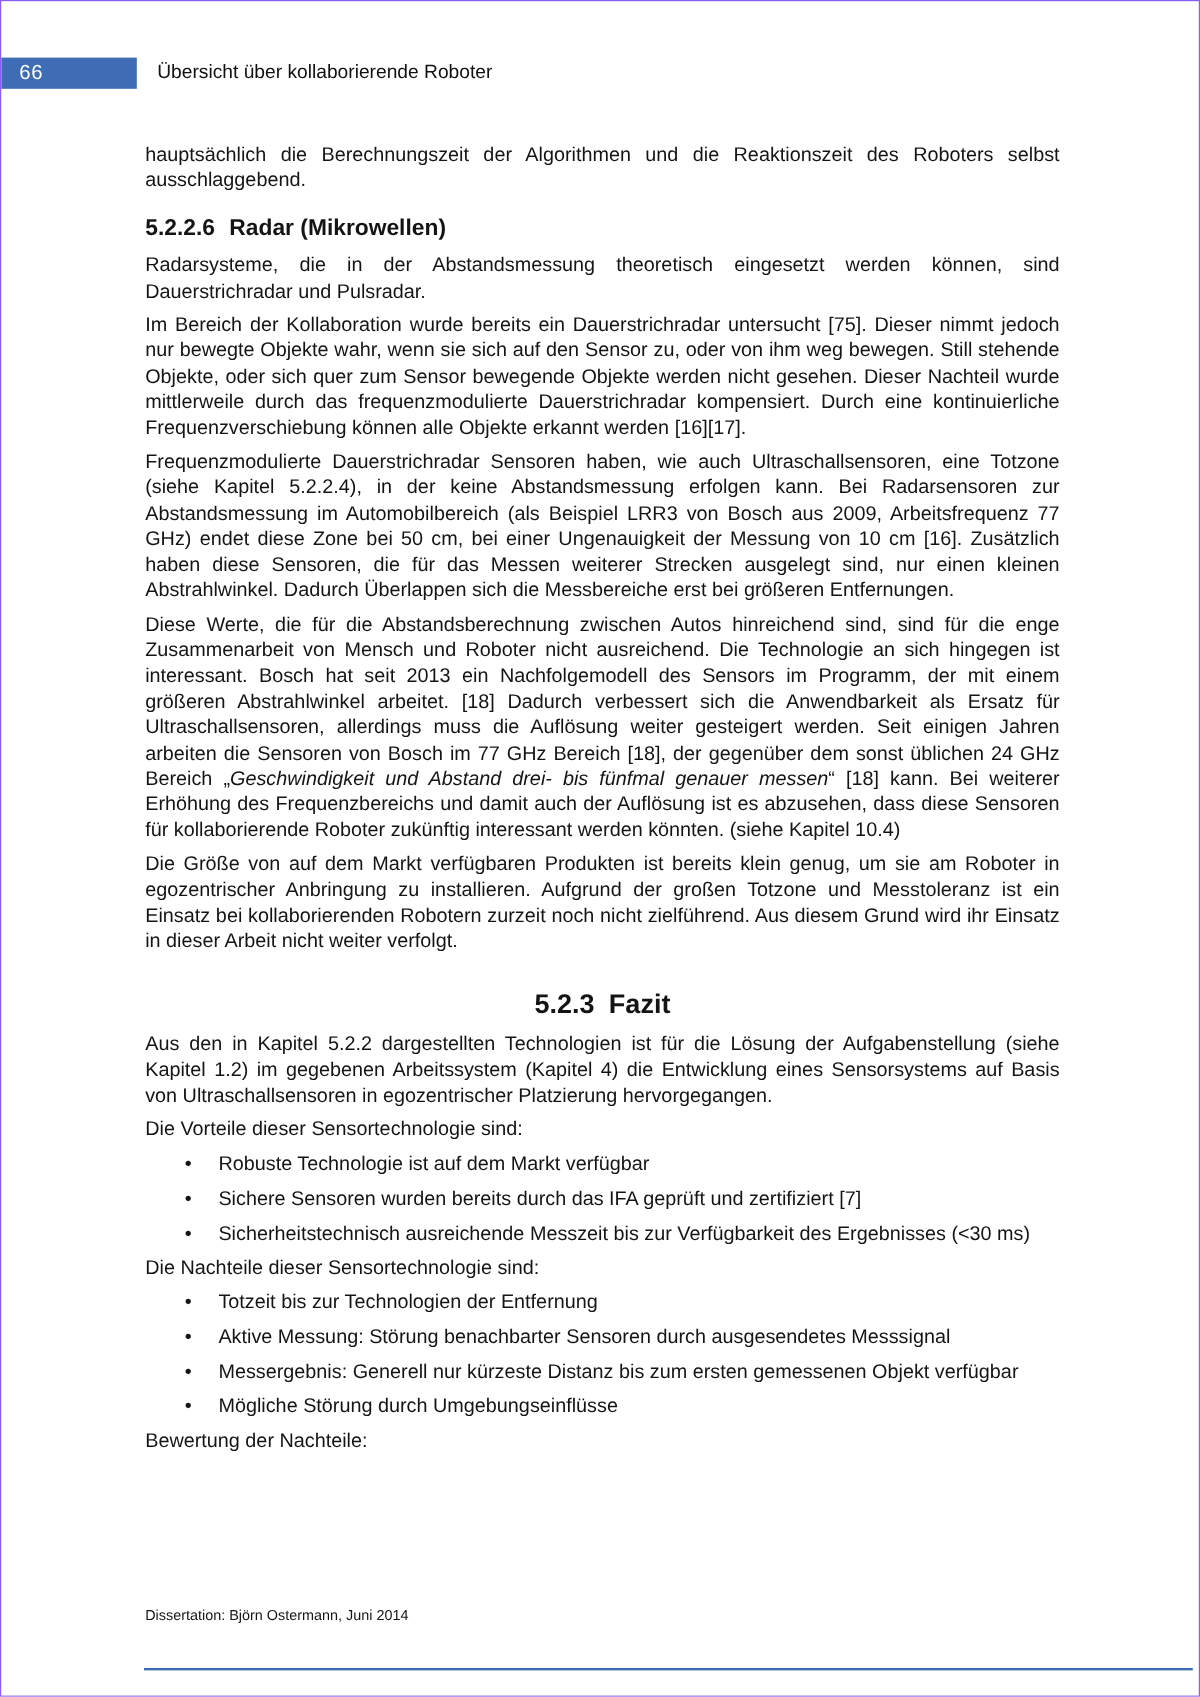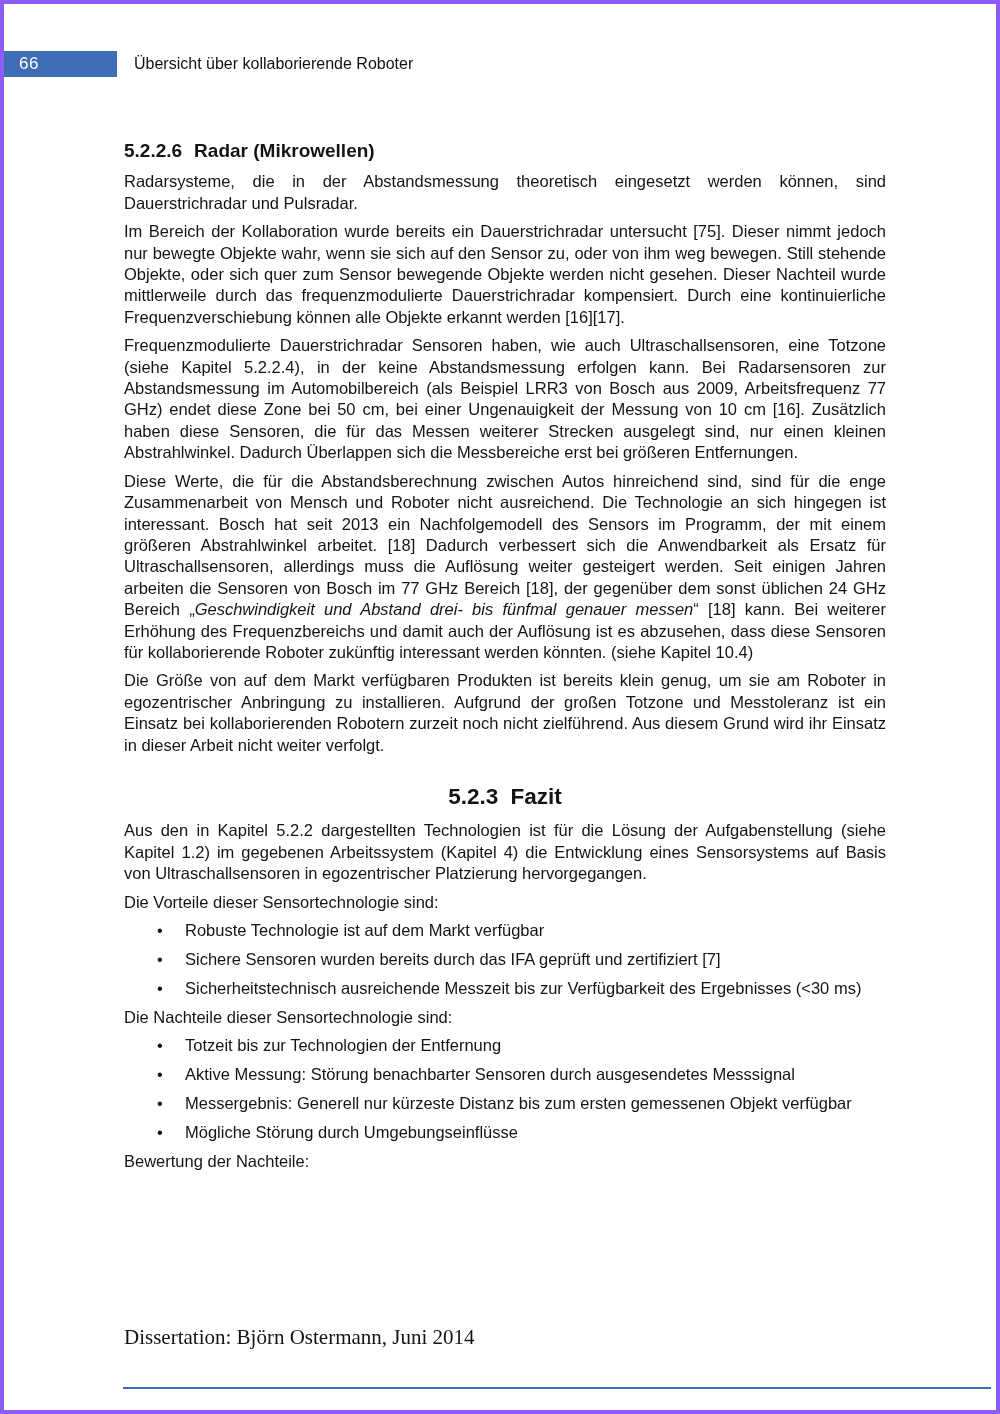--- a/index.html
+++ b/index.html
@@ -4,21 +4,21 @@
 <style>
   :root { --accent: #3E6DB5; --ink: #141414; }
   * { box-sizing: border-box; }
   html, body { margin: 0; padding: 0; background: #e8e8e8; }
   .page {
     position: relative;
     width: 1000px;
     height: 1414px;
     margin: 0 auto;
     background: #ffffff;
-    border: 4px solid #8b5cf6;
+    border: 1px solid #8b5cf6;
     font-family: "Liberation Sans", "DejaVu Sans", sans-serif;
     color: var(--ink);
     overflow: hidden;
   }
 
   
   .page-header {
     position: absolute;
     top: 46px;
     left: 0;
@@ -86,23 +86,22 @@
     left: 33px;
     top: 0;
   }
   em.quote { font-style: italic; }
 
   
   .footer-text {
     position: absolute;
     left: 120px;
     bottom: 60px;
-    font-size: 21px;
+    font-size: 12px;
     color: var(--ink);
-    font-family: Liberation Serif, serif;
   }
   .bottom-rule {
     position: absolute;
     left: 119px;
     right: 5px;
     bottom: 21px;
     height: 2px;
     background: var(--accent);
   }
 </style>
@@ -113,20 +112,21 @@
 
   <header class="page-header">
     <div class="page-num-box">
       <span>66</span>
     </div>
     <div class="running-header">Übersicht über kollaborierende Roboter</div>
   </header>
 
   <main class="page-body">
 
+    <p class="body-text">hauptsächlich die Berechnungszeit der Algorithmen und die Reaktionszeit des Roboters selbst ausschlaggebend.</p>
 
     <h2 class="heading-sub">
       <span class="h-num">5.2.2.6</span><span>Radar (Mikrowellen)</span>
     </h2>
 
     <p class="body-text">Radarsysteme, die in der Abstandsmessung theoretisch eingesetzt werden können, sind Dauerstrichradar und Pulsradar.</p>
     <p class="body-text">Im Bereich der Kollaboration wurde bereits ein Dauerstrichradar untersucht [75]. Dieser nimmt jedoch nur bewegte Objekte wahr, wenn sie sich auf den Sensor zu, oder von ihm weg bewegen. Still stehende Objekte, oder sich quer zum Sensor bewegende Objekte werden nicht gesehen. Dieser Nachteil wurde mittlerweile durch das frequenzmodulierte Dauerstrichradar kompensiert. Durch eine kontinuierliche Frequenzverschiebung können alle Objekte erkannt werden [16][17].</p>
     <p class="body-text">Frequenzmodulierte Dauerstrichradar Sensoren haben, wie auch Ultraschallsensoren, eine Totzone (siehe Kapitel 5.2.2.4), in der keine Abstandsmessung erfolgen kann. Bei Radarsensoren zur Abstandsmessung im Automobilbereich (als Beispiel LRR3 von Bosch aus 2009, Arbeitsfrequenz 77 GHz) endet diese Zone bei 50 cm, bei einer Ungenauigkeit der Messung von 10 cm [16]. Zusätzlich haben diese Sensoren, die für das Messen weiterer Strecken ausgelegt sind, nur einen kleinen Abstrahlwinkel. Dadurch Überlappen sich die Messbereiche erst bei größeren Entfernungen.</p>
     <p class="body-text"><span>Diese Werte, die für die Abstandsberechnung zwischen Autos hinreichend sind, sind für die enge Zusammenarbeit von Mensch und Roboter nicht ausreichend. Die Technologie an sich hingegen ist interessant. Bosch hat seit 2013 ein Nachfolgemodell des Sensors im Programm, der mit einem größeren Abstrahlwinkel arbeitet. [18] Dadurch verbessert sich die Anwendbarkeit als Ersatz für Ultraschallsensoren, allerdings muss die Auflösung weiter gesteigert werden. Seit einigen Jahren arbeiten die Sensoren von Bosch im 77 GHz Bereich [18], der gegenüber dem sonst üblichen 24 GHz Bereich „</span><em class="quote">Geschwindigkeit und Abstand drei- bis fünfmal genauer messen</em><span>“ [18] kann. Bei weiterer Erhöhung des Frequenzbereichs und damit auch der Auflösung ist es abzusehen, dass diese Sensoren für kollaborierende Roboter zukünftig interessant werden könnten. (siehe Kapitel 10.4)</span></p>
     <p class="body-text">Die Größe von auf dem Markt verfügbaren Produkten ist bereits klein genug, um sie am Roboter in egozentrischer Anbringung zu installieren. Aufgrund der großen Totzone und Messtoleranz ist ein Einsatz bei kollaborierenden Robotern zurzeit noch nicht zielführend. Aus diesem Grund wird ihr Einsatz in dieser Arbeit nicht weiter verfolgt.</p>

